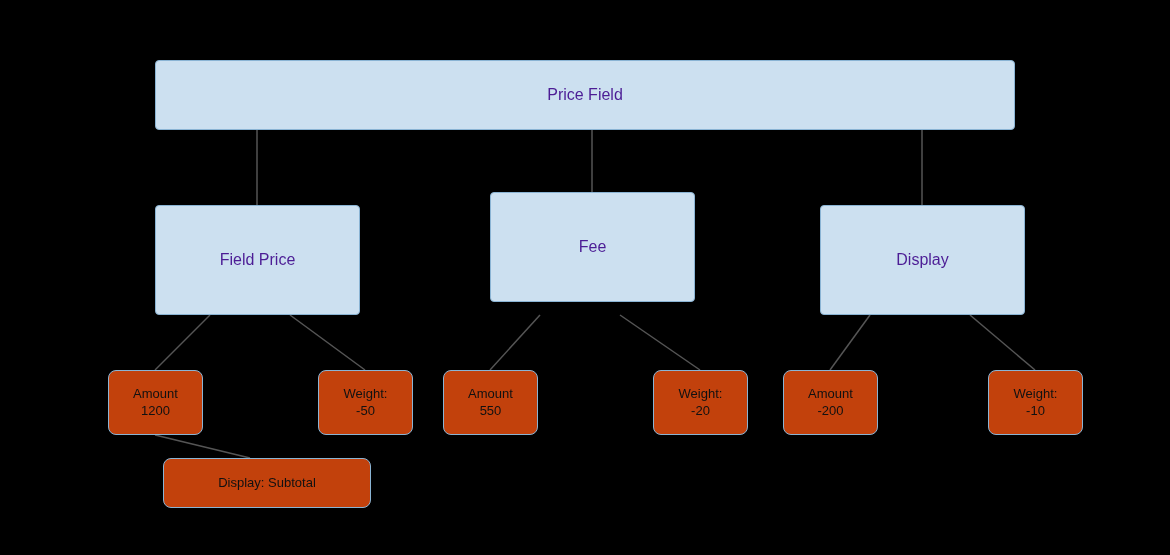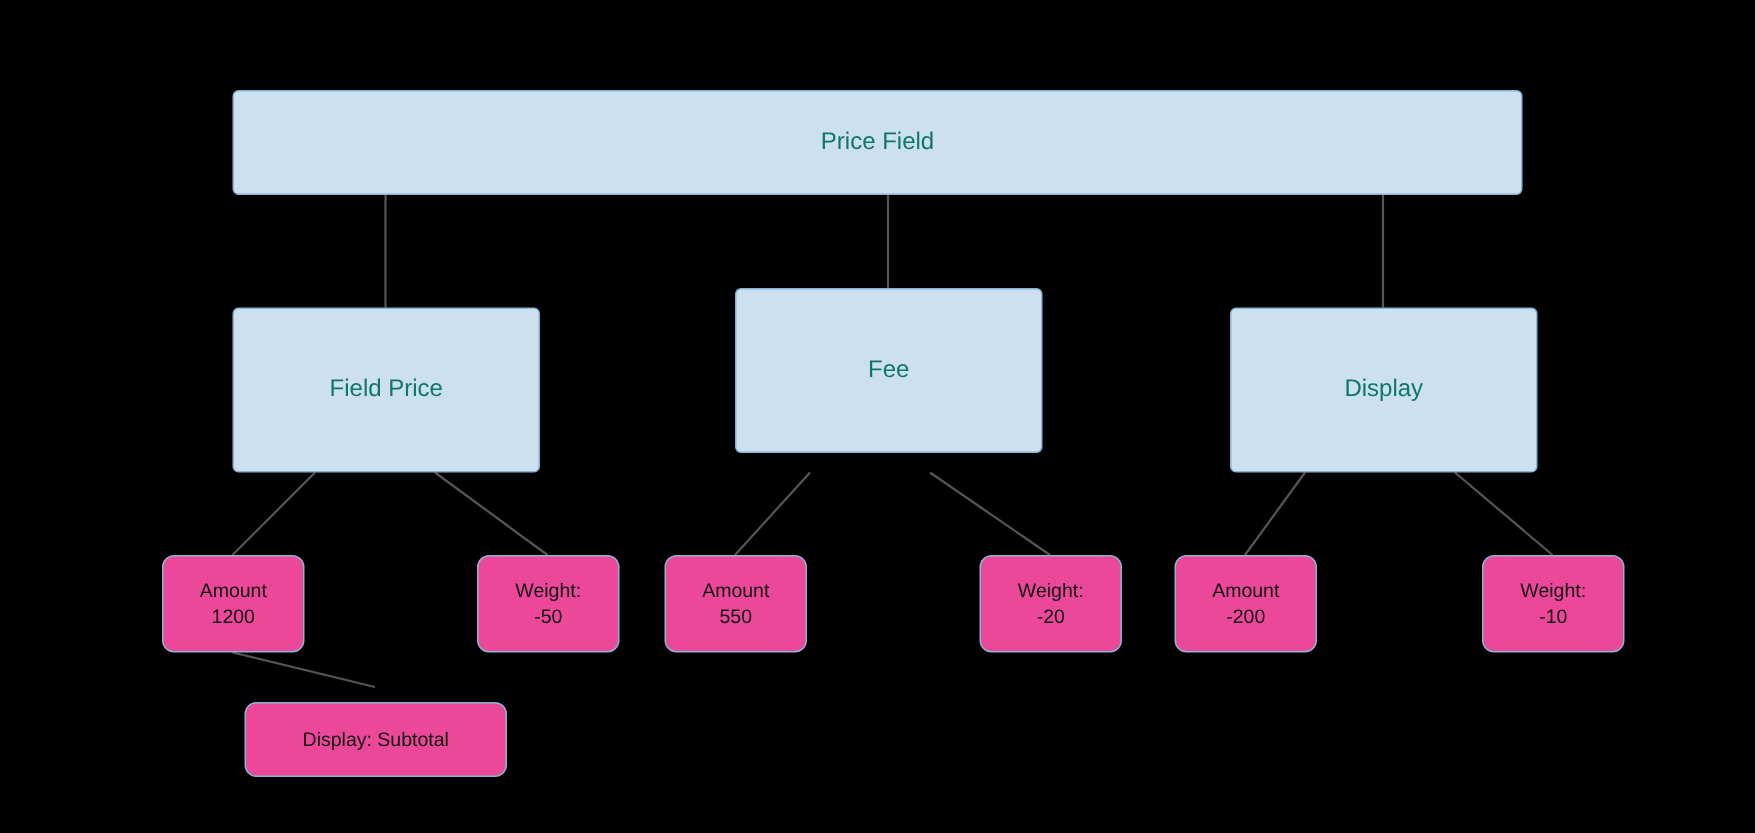--- a/index.html
+++ b/index.html
@@ -36,26 +36,26 @@
 
     .node {
       position: absolute;
       background-color: #cce0f0;
       border: 1px solid #8ab4d4;
       border-radius: 4px;
       display: flex;
       align-items: center;
       justify-content: center;
       font-size: 16px;
-      color: #0f766e;
+      color: #4c1d95;
     }
 
     .node-small {
       position: absolute;
-      background-color: #ec4899;
+      background-color: #c2410c;
       border: 1px solid #8ab4d4;
       border-radius: 8px;
       display: flex;
       align-items: center;
       justify-content: center;
       font-size: 13px;
       color: #111;
       text-align: center;
       line-height: 1.3;
     }
@@ -121,17 +121,17 @@
   </div>
 
   <div class="node-small" style="left:783px; top:370px; width:95px; height:65px;">
     <span>Amount<br>-200</span>
   </div>
 
   <div class="node-small" style="left:988px; top:370px; width:95px; height:65px;">
     <span>Weight:<br>-10</span>
   </div>
 
-  <div class="node-small" style="left:163px; top:468px; width:175px; height:50px;text-align:center;">
+  <div class="node-small" style="left:163px; top:458px; width:208px; height:50px;text-align:center;">
     <span>Display: Subtotal</span>
   </div>
 
 </div>
 
 </body></html>

